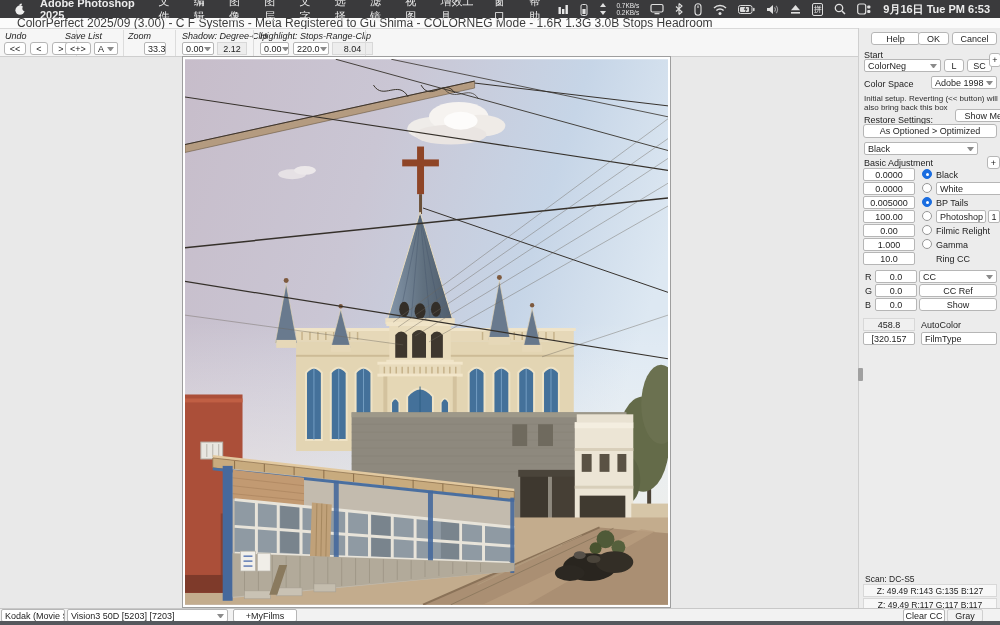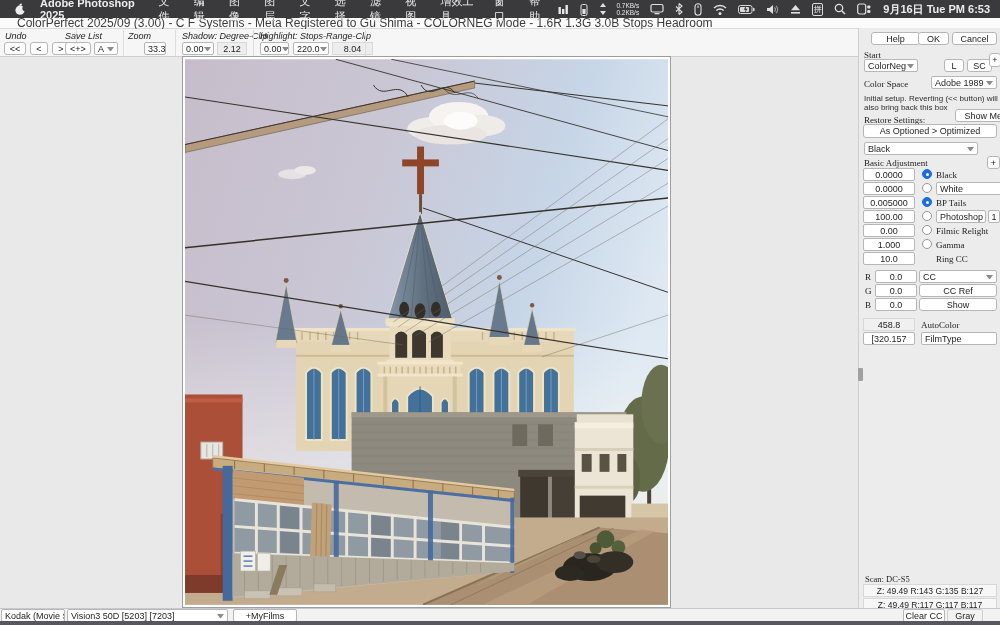--- a/index.html
+++ b/index.html
@@ -40,21 +40,21 @@
   .dd .chev { margin-left:auto; width:0; height:0; border-left:3px solid transparent;
               border-right:3px solid transparent; border-top:4px solid #8b8b8b; flex:none; padding-left:1px;}
   .valbox { position:absolute; background:#ededed; border:1px solid #d8d8d8; height:13px;
             font-size:9px; color:#1d1d1d; display:flex; align-items:center; justify-content:center; }
   .field { position:absolute; background:#ffffff; border:1px solid #b6b6b6; border-radius:2px;
            height:13px; font-size:9px; color:#1d1d1d; display:flex; align-items:center;
            justify-content:center; }
   .boxlbl { position:absolute; background:#ffffff; border:1px solid #b6b6b6; border-radius:2px;
             height:13px; font-size:9px; color:#1d1d1d; display:flex; align-items:center;
             padding-left:3px; }
-  .plain { position:absolute; font-size:9px; color:#1d1d1d; white-space:nowrap;font-family:Liberation Serif, serif; }
+  .plain { position:absolute; font-size:9px; color:#1d1d1d; white-space:nowrap; }
   .radio { position:absolute; width:10px; height:10px; border-radius:50%; background:#fff;
            border:1px solid #979797; }
   .radio.on { background:#1a6de0; border-color:#1a6de0; }
   .radio.on::after { content:""; position:absolute; left:3px; top:3px; width:3px; height:3px;
                      background:#fff; border-radius:50%; }
 
   
   .canvas { position:absolute; left:0; top:57px; width:858px; height:551px; background:#e9e9e9; }
   .photo { position:absolute; left:182px; top:56px; width:489px; height:552px;
            background:#ffffff; border:1px solid #9e9e9e; padding:2px; }
@@ -593,31 +593,31 @@
     </g>
   </svg>
 </div>
 
 <div class="panel">
   <div class="btn" style="left:12px; top:4px; width:49px">Help</div>
   <div class="btn" style="left:59px; top:4px; width:31px">OK</div>
   <div class="btn" style="left:93px; top:4px; width:45px">Cancel</div>
 
   <span class="plain" style="left:5px; top:22px">Start</span>
-  <div class="dd" style="left:5px; top:31px; width:54px">
+  <div class="dd" style="left:5px; top:31px; width:77px">
     <span>ColorNeg</span>
       <span class="chev"></span>
   </div>
   <div class="btn" style="left:85px;  top:31px; width:20px">L</div>
   <div class="btn" style="left:108px; top:31px; width:25px">SC</div>
   <div class="btn" style="left:130px; top:25px; width:12px; height:14px">+</div>
 
   <span class="plain" style="left:5px; top:51px">Color Space</span>
   <div class="dd" style="left:72px; top:48px; width:66px">
-    <span>Adobe 1989</span>
+    <span>Adobe 1998</span>
       <span class="chev"></span>
   </div>
 
   <span class="note" style="left:5px; top:66px">Initial setup.  Reverting (&lt;&lt; button) will</span>
   <span class="note" style="left:5px; top:75px">also bring back this box</span>
 
   <span class="plain" style="left:5px; top:87px">Restore Settings:</span>
   <div class="btn" style="left:96px; top:81px; width:64px">Show Meta</div>
   <div class="btn" style="left:4px; top:96px; width:134px; height:14px">As Optioned &gt; Optimized</div>
 

